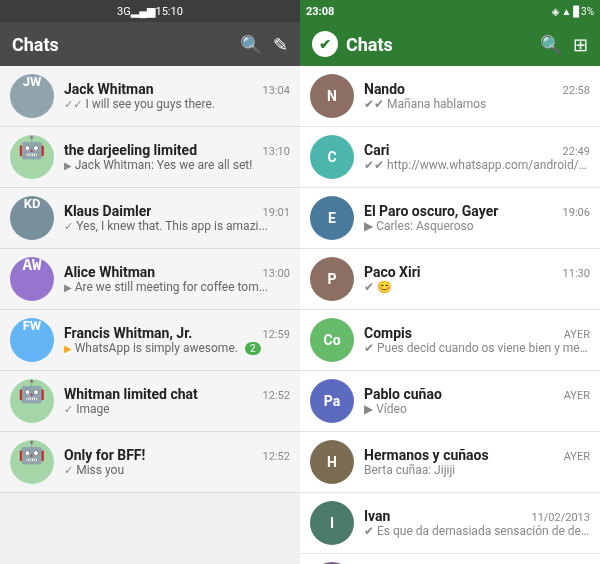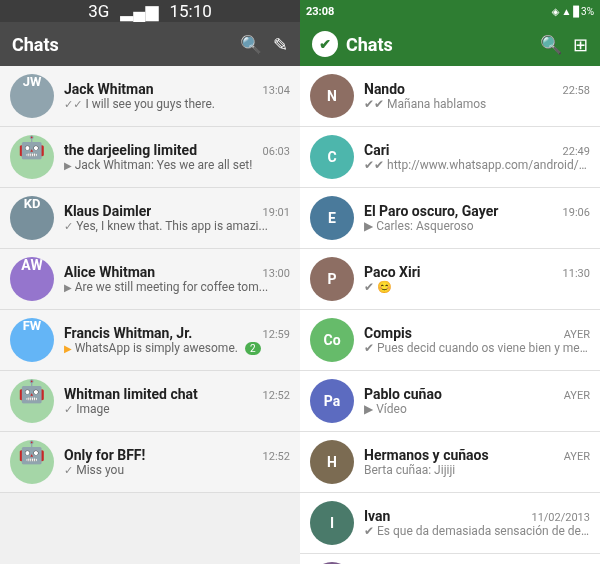--- a/index.html
+++ b/index.html
@@ -19,22 +19,22 @@
       width: 100%;
     }
     .status-bar-left {
       width: 300px;
       height: 22px;
       background: #3d3d3d;
       display: flex;
       align-items: center;
       justify-content: center;
       color: #fff;
-      font-size: 17px;
-      gap: 11px;
+      font-size: 11px;
+      gap: 0;
     }
     .status-bar-right {
       width: 300px;
       height: 22px;
       background: #2e7d32;
       display: flex;
       align-items: center;
       justify-content: space-between;
       padding: 0 6px;
       color: #fff;
@@ -307,21 +307,21 @@
         </div>
       </div>
     </div>
         <div class="chat-item">
       <div class="avatar" style="background:#a5d6a7">
         <span class="android-icon">🤖</span>
       </div>
       <div class="chat-info">
         <div class="chat-header">
           <span class="chat-name">the darjeeling limited</span>
-          <span class="chat-time">06:03</span>
+          <span class="chat-time">13:10</span>
         </div>
         <div class="chat-preview">
           <span class="play-icon">▶</span>
           <span style="overflow:hidden;text-overflow:ellipsis;white-space:nowrap;">Jack Whitman: Yes we are all set!</span>
 
         </div>
       </div>
     </div>
         <div class="chat-item">
       <div class="avatar" style="background:#78909c">
@@ -334,21 +334,21 @@
         </div>
         <div class="chat-preview">
           <span class="check-mark">✓</span>
           <span style="overflow:hidden;text-overflow:ellipsis;white-space:nowrap;">Yes, I knew that. This app is amazi...</span>
 
         </div>
       </div>
     </div>
         <div class="chat-item">
       <div class="avatar" style="background:#9575cd">
-        <span style="font-size:14px;font-weight:bold;">AW</span>
+        <span style="font-size:16px;font-weight:bold;font-family:Liberation Mono, monospace;">AW</span>
       </div>
       <div class="chat-info">
         <div class="chat-header">
           <span class="chat-name">Alice Whitman</span>
           <span class="chat-time">13:00</span>
         </div>
         <div class="chat-preview">
           <span class="play-icon">▶</span>
           <span style="overflow:hidden;text-overflow:ellipsis;white-space:nowrap;">Are we still meeting for coffee tom...</span>
 

